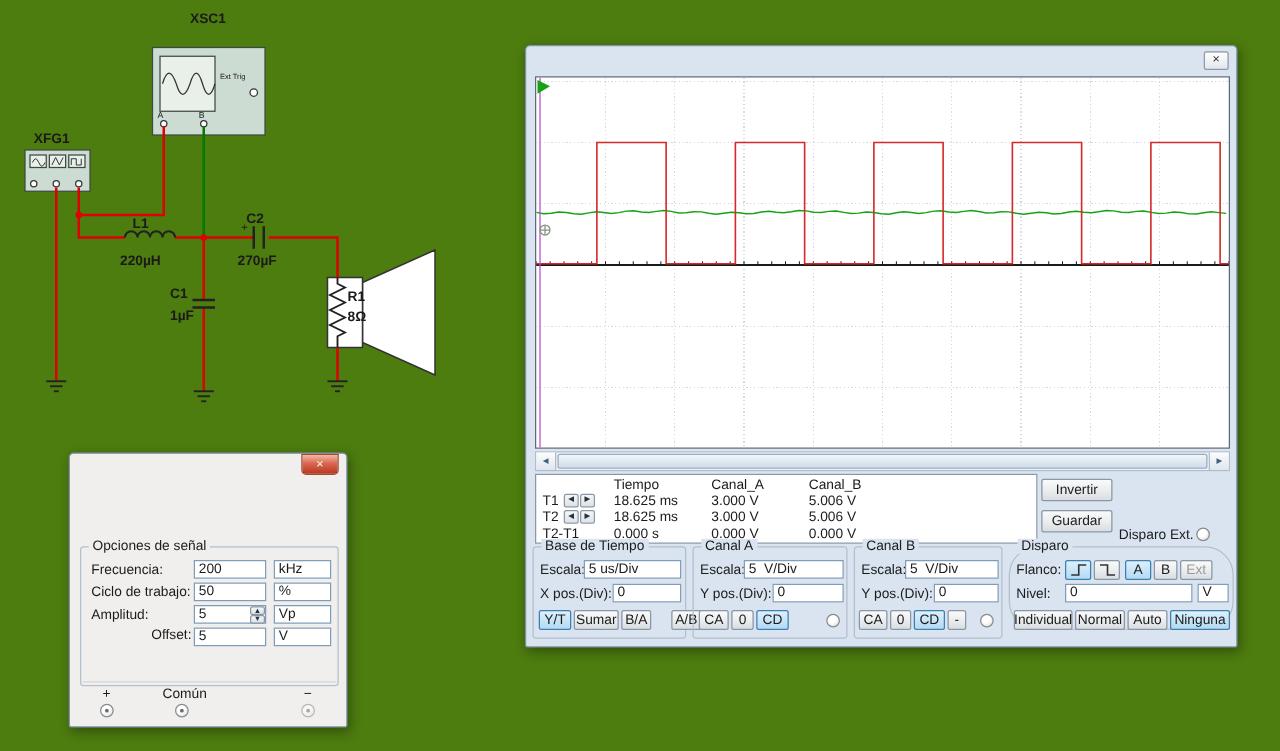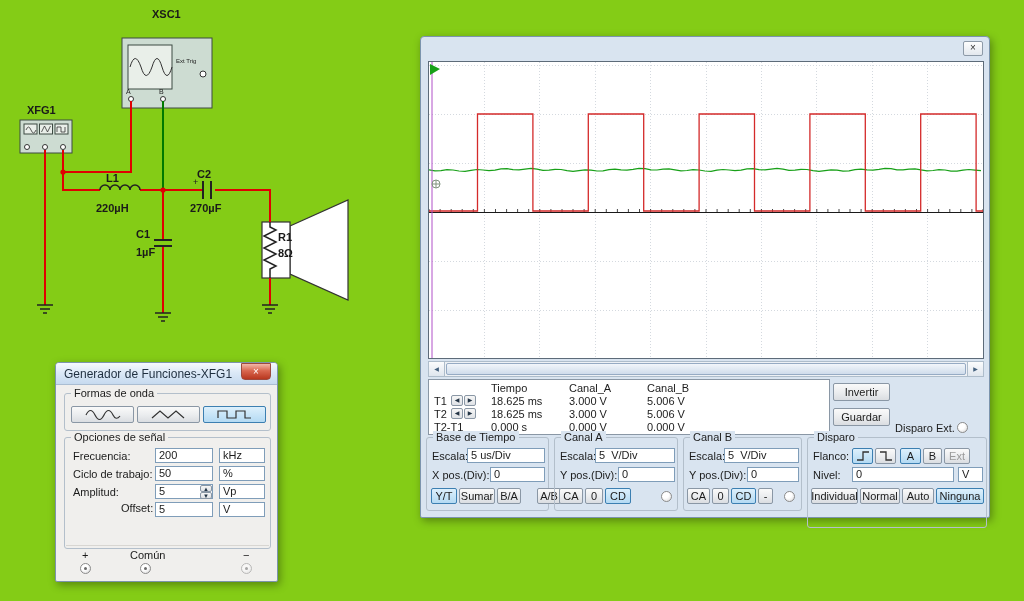--- a/index.html
+++ b/index.html
@@ -1,18 +1,18 @@
 <!DOCTYPE html>
 <html><head>
 <meta charset="utf-8">
 <style>
   * { margin:0; padding:0; box-sizing:border-box; }
   html,body { background:#ffffff; }
   body { font-family:"Liberation Sans", sans-serif; }
-  #root { position:relative; width:1024px; height:601px; background:#84cc16; overflow:hidden; font-size:11px; color:#1b1b1b; }
+  #root { position:relative; width:1024px; height:601px; background:#4d7c0f; overflow:hidden; font-size:11px; color:#1b1b1b; }
 
   .win { position:absolute; border:1px solid #7c94ad; border-radius:4px 4px 2px 2px; box-shadow:2px 3px 9px rgba(0,0,0,.35); }
   .win-scope { background:#d9e4f0; }
   .win-fg { background:#f0efed; }
   .titlebar { position:absolute; left:0; right:0; top:0; height:22px; border-radius:3px 3px 0 0;
               background:linear-gradient(#f6fafd,#dcE9f7 45%,#c6daef); border-bottom:1px solid #aabdd2;
               display:flex; align-items:center; padding:0 8px; font-size:12px; color:#1f2f3f; }
   .close-sm { position:absolute; top:4px; right:6px; width:20px; height:15px;
               background:linear-gradient(#fdfdfd,#e3e8ee); border:1px solid #8d9aa8; border-radius:2px;
               font-size:10px; line-height:12px; text-align:center; color:#333; cursor:default; }
@@ -137,43 +137,22 @@
         <line x1="161" y1="321" x2="165" y2="321"></line>
     </g>
     <g stroke="#222" stroke-width="1.5">
       <line x1="262" y1="305" x2="278" y2="305"></line>
         <line x1="265" y1="309" x2="275" y2="309"></line>
         <line x1="268" y1="313" x2="272" y2="313"></line>
     </g>
   </svg>
 
   <div class="win win-fg" style="left:55px;top:362px;width:223px;height:220px;">
-    <div class="titlebar">
-      <span>Generador de Funciones-XFG1</span>
-    </div>
     <div class="close-red"><span>×</span></div>
 
-    <div class="grp grp-f" style="left:8px;top:30px;width:207px;height:38px;">
-      <span class="gl">Formas de onda</span>
-      <div class="btn" style="left:6px;top:12px;width:63px;height:17px;">
-        <svg width="40" height="13" viewBox="0 0 40 13">
-            <path class="wave-ic" d="M3,7 q4.5,-9 9,0 q4.5,9 9,0 q4.5,-9 9,0 q3,6 7,1"></path>
-          </svg>
-      </div>
-      <div class="btn" style="left:72px;top:12px;width:63px;height:17px;">
-        <svg width="40" height="13" viewBox="0 0 40 13">
-            <path class="wave-ic" d="M3,10 L11,3 L19,10 L27,3 L35,10"></path>
-          </svg>
-      </div>
-      <div class="btn sel" style="left:138px;top:12px;width:63px;height:17px;">
-        <svg width="40" height="13" viewBox="0 0 40 13">
-            <path class="wave-ic" d="M3,10 V3 H12 V10 H21 V3 H30 V10 H36"></path>
-          </svg>
-      </div>
-    </div>
 
     <div class="grp grp-f" style="left:8px;top:74px;width:207px;height:112px;">
       <span class="gl">Opciones de señal</span>
 
       <span class="lbl" style="left:8px;top:12px;">Frecuencia:</span>
       <div class="inp" style="left:90px;top:10px;width:58px;height:15px;">200</div>
       <div class="inp" style="left:154px;top:10px;width:46px;height:15px;">kHz</div>
 
       <span class="lbl" style="left:8px;top:30px;">Ciclo de trabajo:</span>
       <div class="inp" style="left:90px;top:28px;width:58px;height:15px;">50</div>
@@ -357,21 +336,21 @@
       <div class="inp" style="left:40px;top:10px;width:75px;height:15px;">5  V/Div</div>
       <span class="lbl" style="left:5px;top:31px;">Y pos.(Div):</span>
       <div class="inp" style="left:63px;top:29px;width:52px;height:15px;">0</div>
       <div class="btn" style="left:3px;top:50px;width:23px;height:16px;">CA</div>
       <div class="btn" style="left:28px;top:50px;width:17px;height:16px;">0</div>
       <div class="btn sel" style="left:47px;top:50px;width:25px;height:16px;">CD</div>
       <div class="btn" style="left:74px;top:50px;width:15px;height:16px;">-</div>
       <div class="radio" style="left:100px;top:53px;"></div>
     </div>
 
-    <div class="grp grp-s" style="left:386px;top:400px;width:180px;height:91px;">
+    <div class="grp grp-s" style="left:386px;top:400px;width:180px;height:67px;border-radius:23px;">
       <span class="gl">Disparo</span>
       <span class="lbl" style="left:5px;top:12px;">Flanco:</span>
       <div class="btn sel" style="left:44px;top:10px;width:21px;height:16px;">
         <svg width="14" height="12" viewBox="0 0 14 12">
             <polyline points="1,10 7,10 7,2 13,2" fill="none" stroke="#333" stroke-width="1.3"></polyline>
           </svg>
       </div>
       <div class="btn" style="left:67px;top:10px;width:21px;height:16px;">
         <svg width="14" height="12" viewBox="0 0 14 12">
             <polyline points="1,2 7,2 7,10 13,10" fill="none" stroke="#333" stroke-width="1.3"></polyline>

